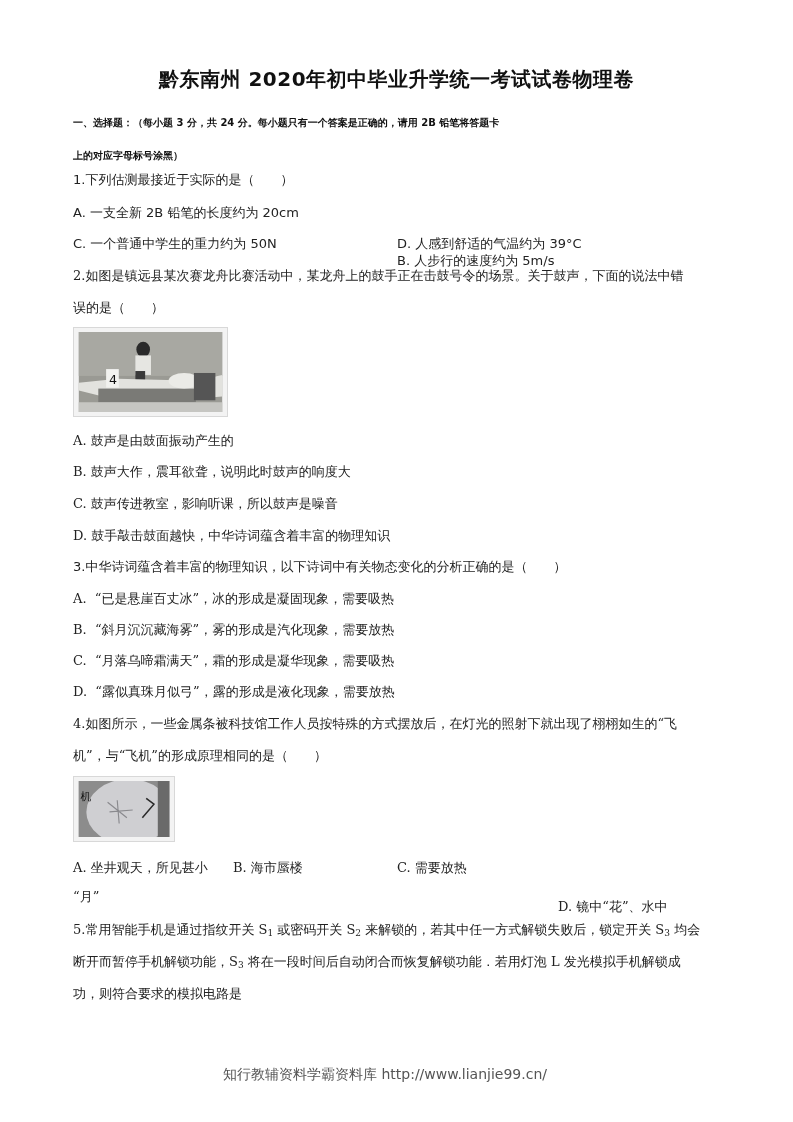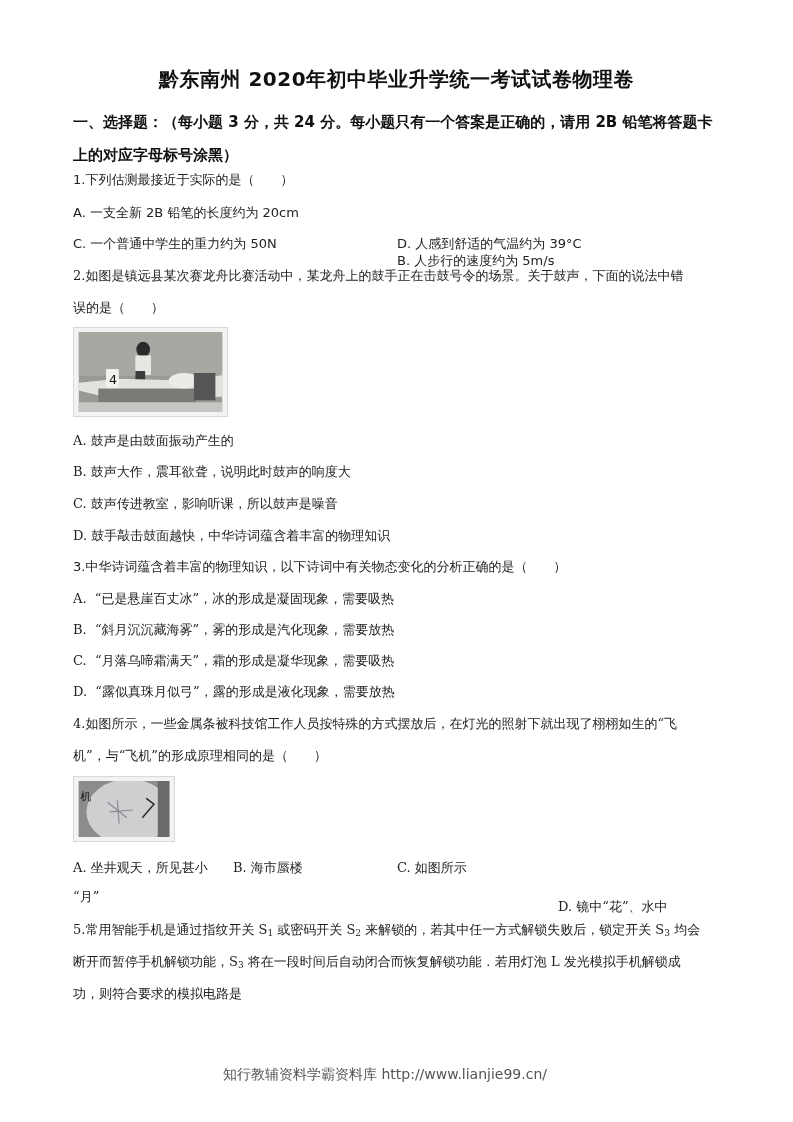--- a/index.html
+++ b/index.html
@@ -10,21 +10,21 @@
     }
     .page { position: absolute; left: 0; top: 0; width: 793px; height: 1122px; }
     .title {
       position: absolute; left: 0; top: 66px; width: 793px; text-align: center;
       font-family: "DejaVu Sans", "Liberation Sans", sans-serif;
       font-size: 20px; font-weight: bold; letter-spacing: 0.5px; color: #111;
     }
     .section {
       position: absolute; left: 73px; top: 106px; width: 660px;
       font-family: "DejaVu Sans", "Liberation Sans", sans-serif;
-      font-size: 15px; font-weight: bold; line-height: 33px; color: #111;
+      font-size: 10px; font-weight: bold; line-height: 33px; color: #111;
     }
     .line {
       position: absolute; left: 73px; font-size: 13px; color: #222; white-space: nowrap;
     }
     .q-sans { font-family: "DejaVu Sans", "Liberation Sans", sans-serif; font-size: 13px; }
     .opt-col2 { left: 397px; }
     .figure {
       position: absolute; border: 1px solid #d8d8d8; background: #f3f3f3; padding: 4px;
       box-sizing: border-box;
     }
@@ -138,21 +138,21 @@
   <div class="line" style="top:859px;">
     <span>A.</span>
     <span>坐井观天，所见甚小</span>
   </div>
   <div class="line" style="top:859px; left:233px;">
     <span>B.</span>
     <span>海市蜃楼</span>
   </div>
   <div class="line" style="top:859px; left:397px;">
     <span>C.</span>
-    <span>如图所示</span>
+    <span>需要放热</span>
   </div>
   <div class="line" style="top:898px; left:558px;">
     <span>D.</span>
     <span>镜中“花”、水中</span>
   </div>
   <div class="line" style="top:888px;">“月”</div>
 
   <div class="line" style="top:921px;">
     <span>5.常用智能手机是通过指纹开关 S</span><sub>1</sub><span> 或密码开关 S</span><sub>2</sub><span> 来解锁的，若其中任一方式解锁失败后，锁定开关 S</span><sub>3</sub><span> 均会</span>
   </div>

